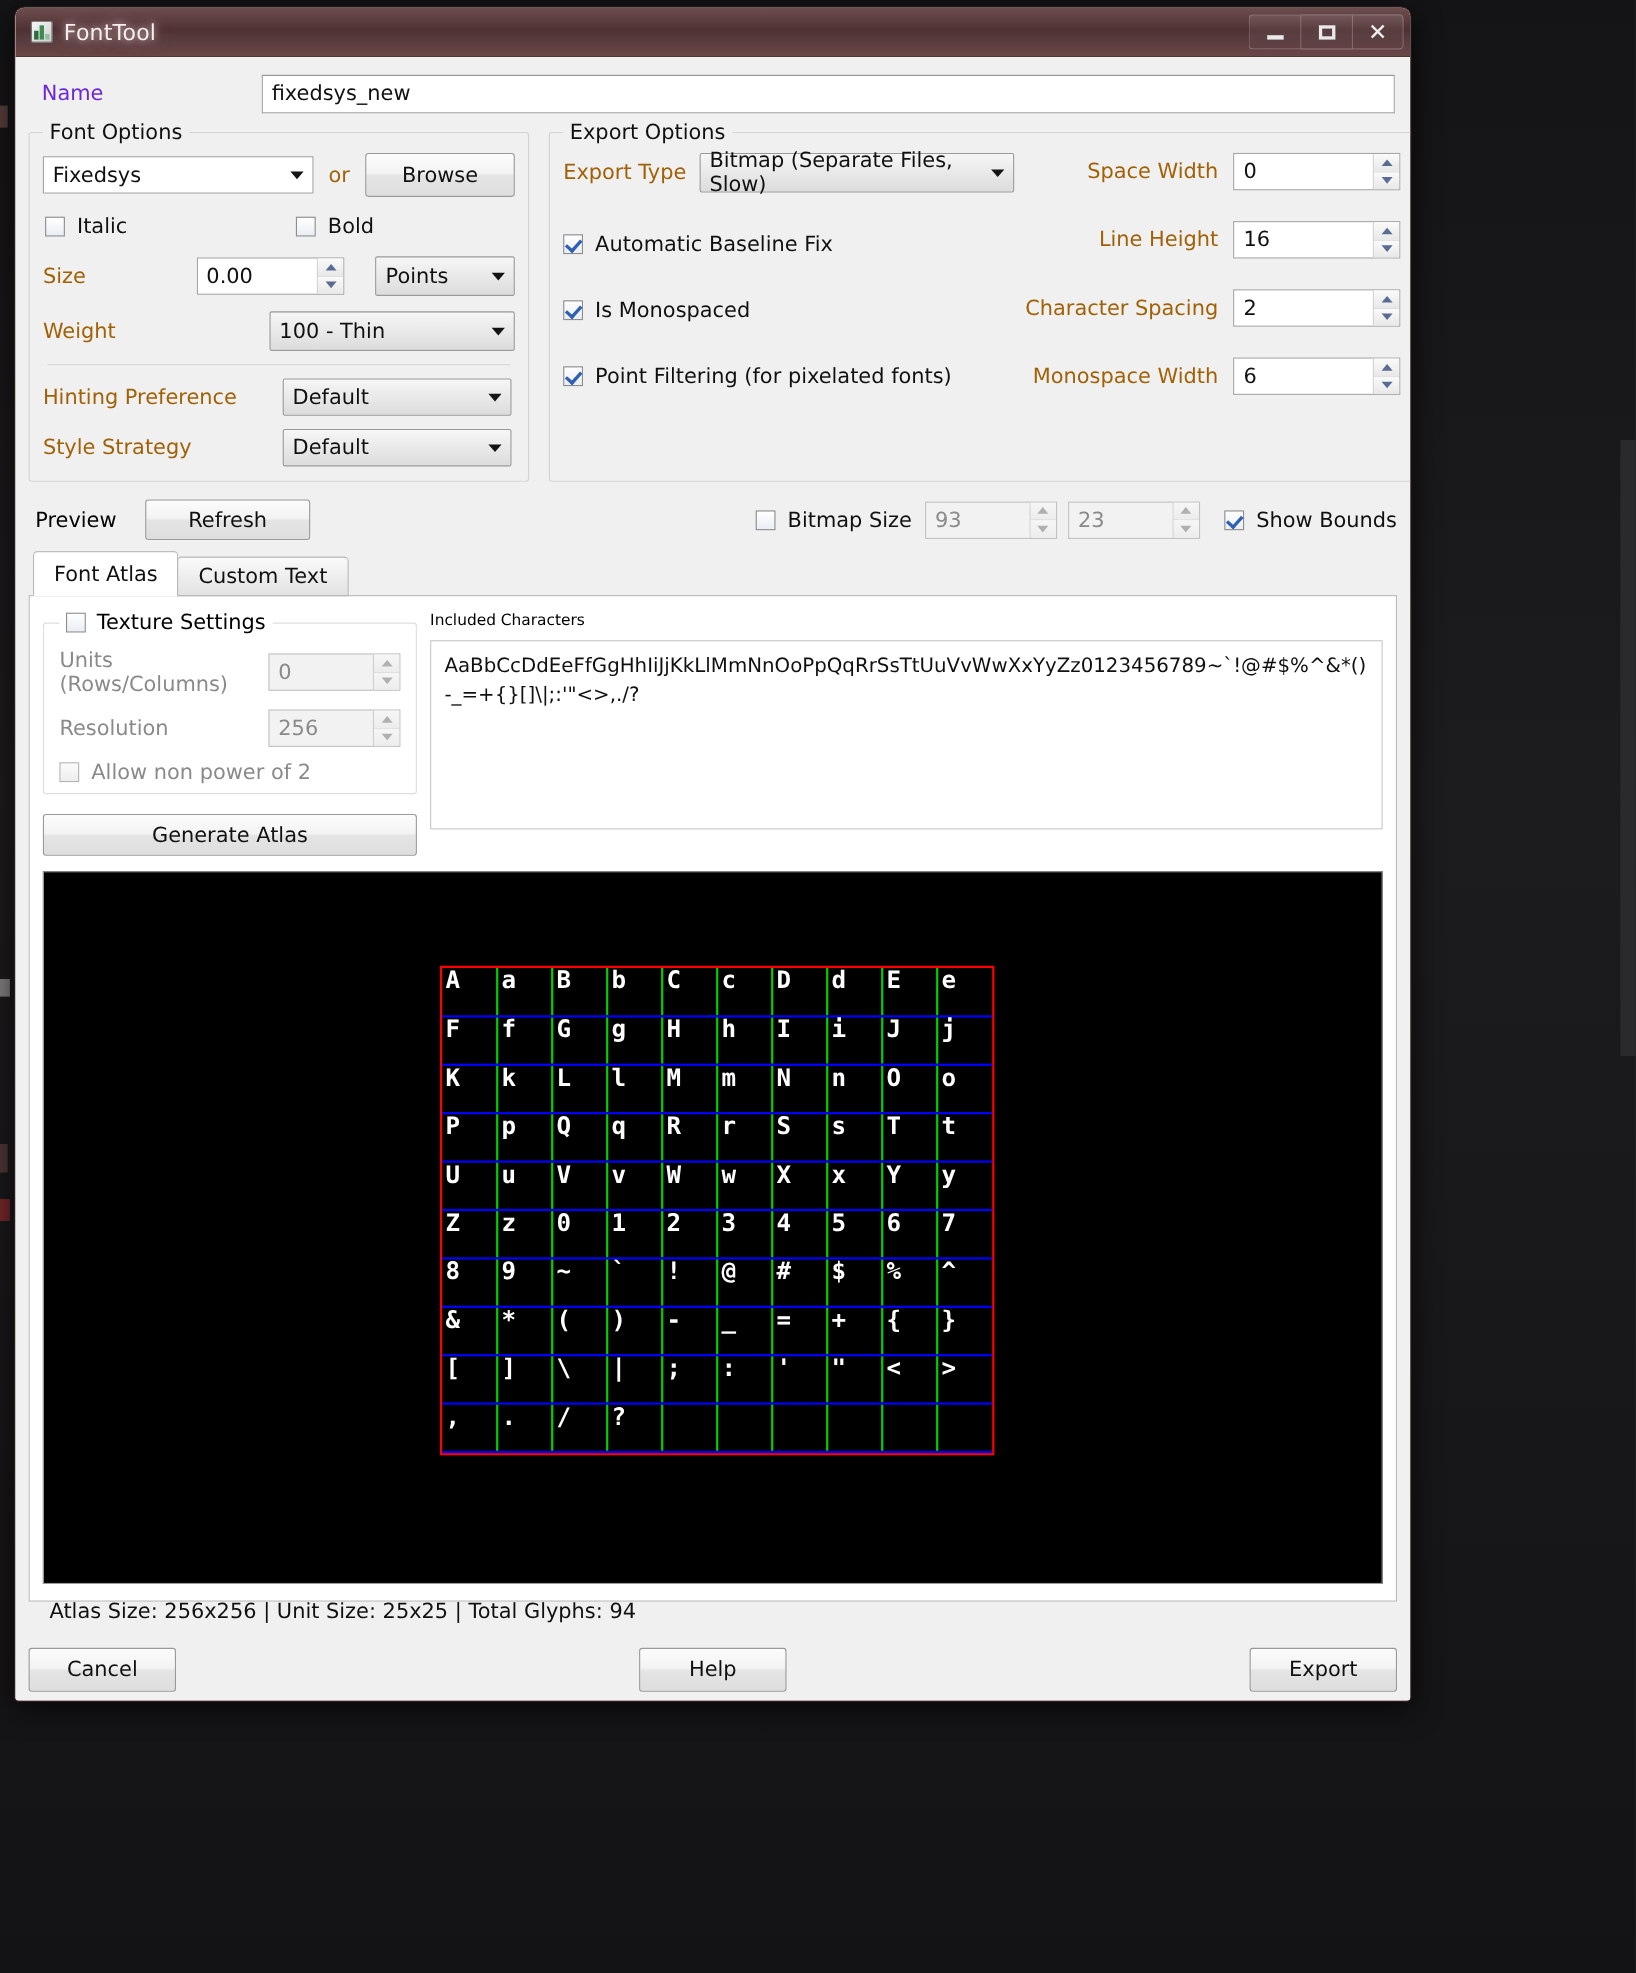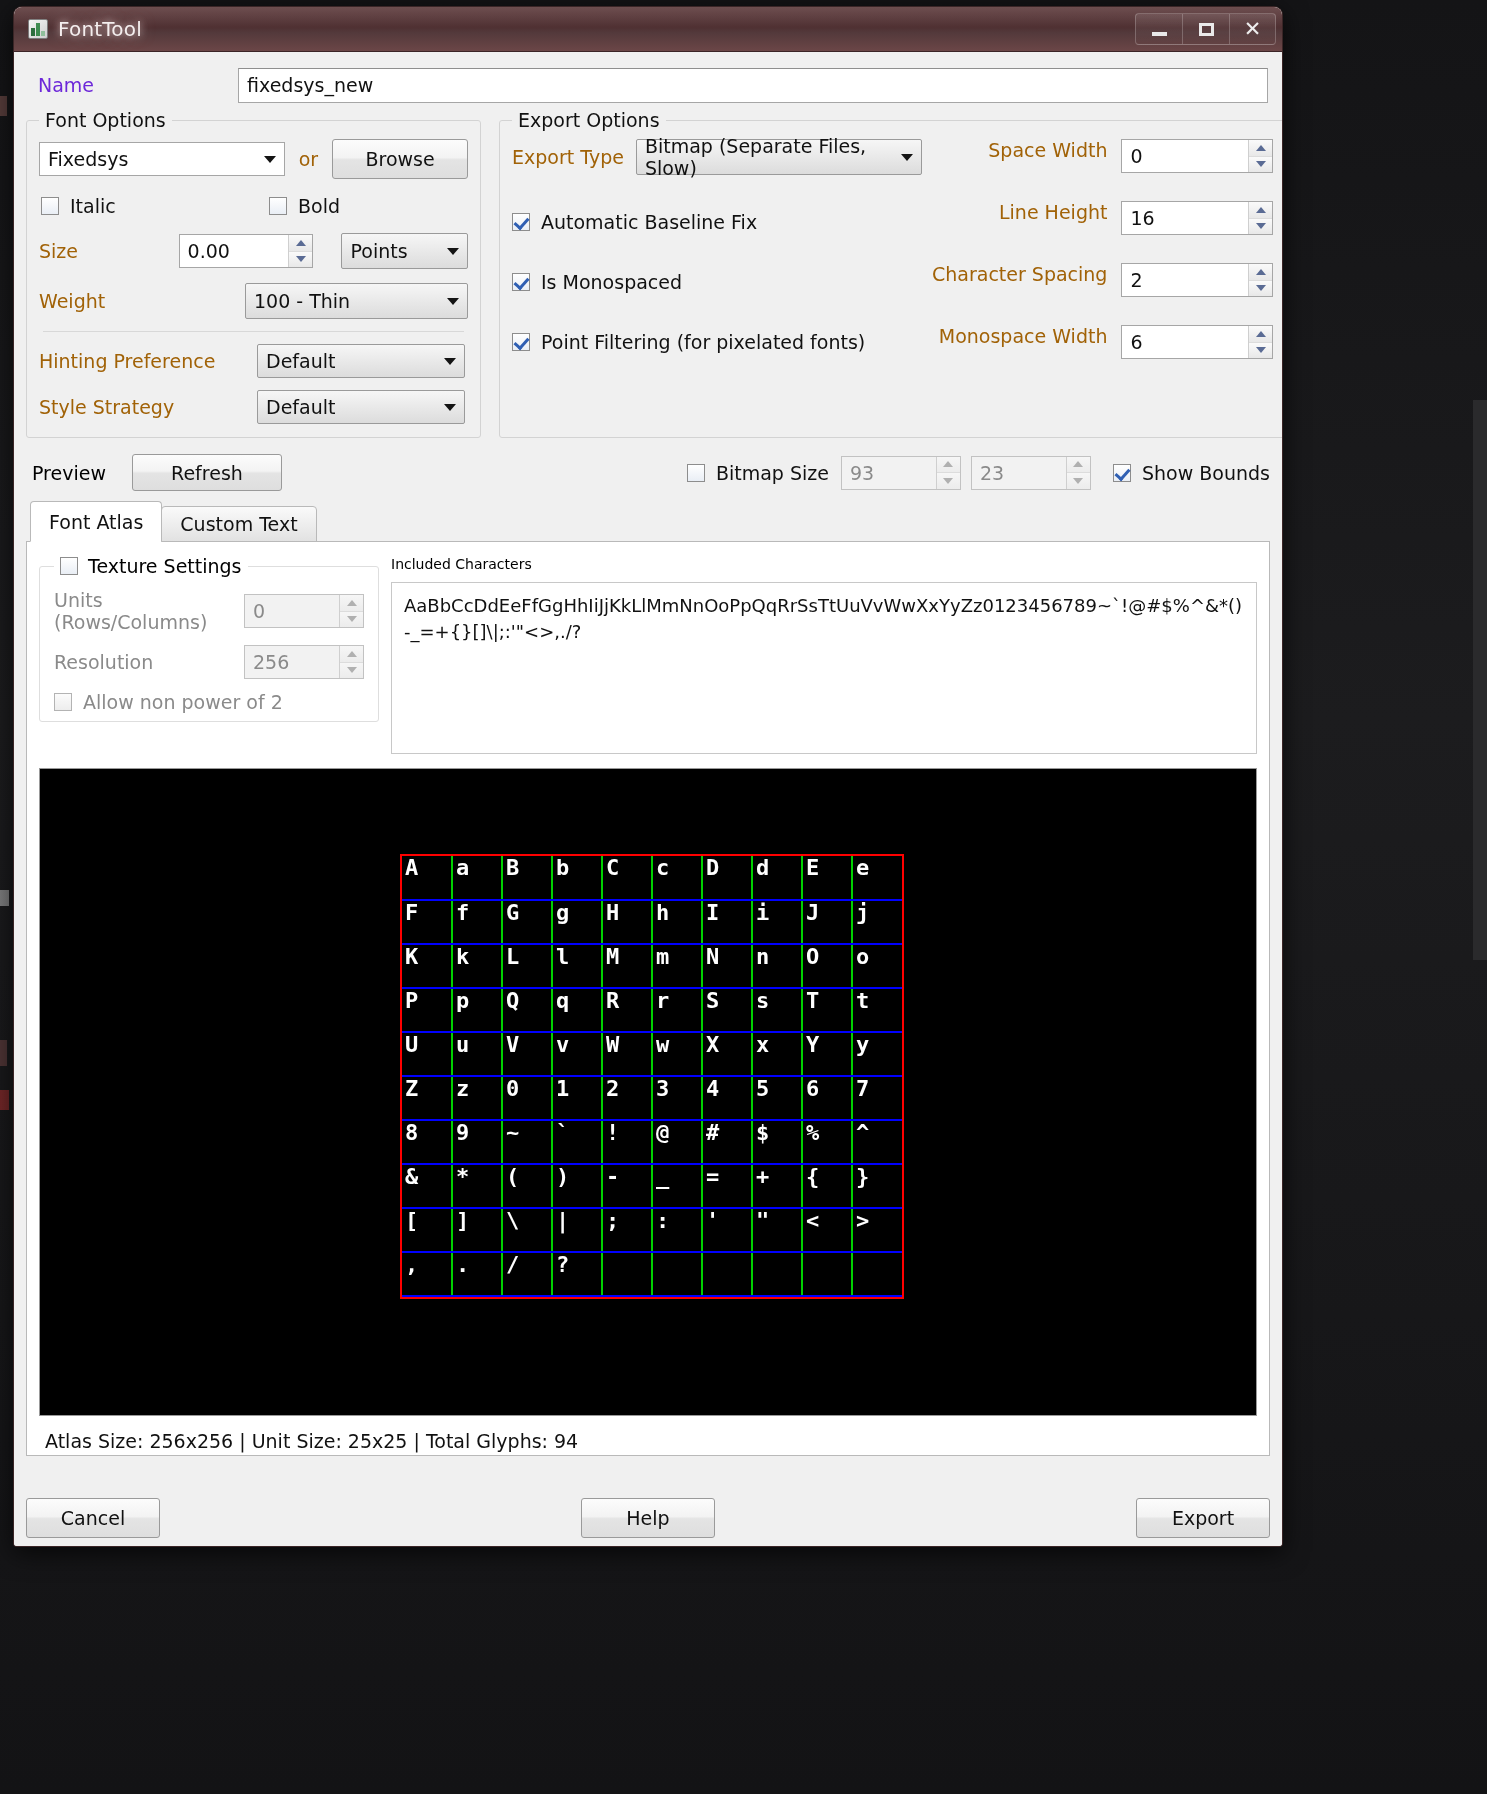--- a/index.html
+++ b/index.html
@@ -216,21 +216,21 @@
   .hint-row .combo { width: 208px; height: 34px; }
 
   
   #eo-grid { display:flex; }
   #eo-left { width: 420px; }
   #eo-right { flex: 1; }
   #export-type-row { display:flex; align-items:center; }
   #export-type-row .lbl { margin-right: 12px; }
   #export-type-combo { width: 286px; height: 36px; }
   #eo-left .cb { margin-top: 36px; }
-  .eo-field { display:flex; margin-bottom: 28px; }
+  .eo-field { display:flex; align-items:center; margin-bottom: 28px; }
   .eo-field .lbl { flex: 1; text-align: right; padding-right: 14px; white-space: nowrap;}
   .eo-field .spin { width: 152px; }
 
   
   #preview-row { display:flex; align-items:center; margin-top: 16px; }
   #preview-lbl { font-size: 19px; margin-right: 10px; padding-left: 6px;}
   #refresh-btn { width: 150px; height: 37px; margin-left: 16px; }
   #preview-right { margin-left: auto; display:flex; align-items:center; gap: 0; }
   #bitmap-cb { margin-right: 12px; }
   #bmp-w { width: 120px; margin-right: 10px; }
@@ -624,20 +624,21 @@
                 </span>
               </div>
             </div>
 
             <div class="cb">
               <span class="cbx dis"></span>
               <span class="cl dis">Allow non power of 2</span>
             </div>
           </div>
 
+          <div class="btn" id="generate-btn">Generate Atlas</div>
         </div>
 
         <div id="included-col">
           <span id="included-lbl">Included Characters</span>
           <div id="included-box">AaBbCcDdEeFfGgHhIiJjKkLlMmNnOoPpQqRrSsTtUuVvWwXxYyZz0123456789~`!@#$%^&amp;*()-_=+{}[]\|;:'"&lt;&gt;,./?</div>
         </div>
       </div>
 
       <div id="atlas-canvas">
         <div id="atlas-grid">

